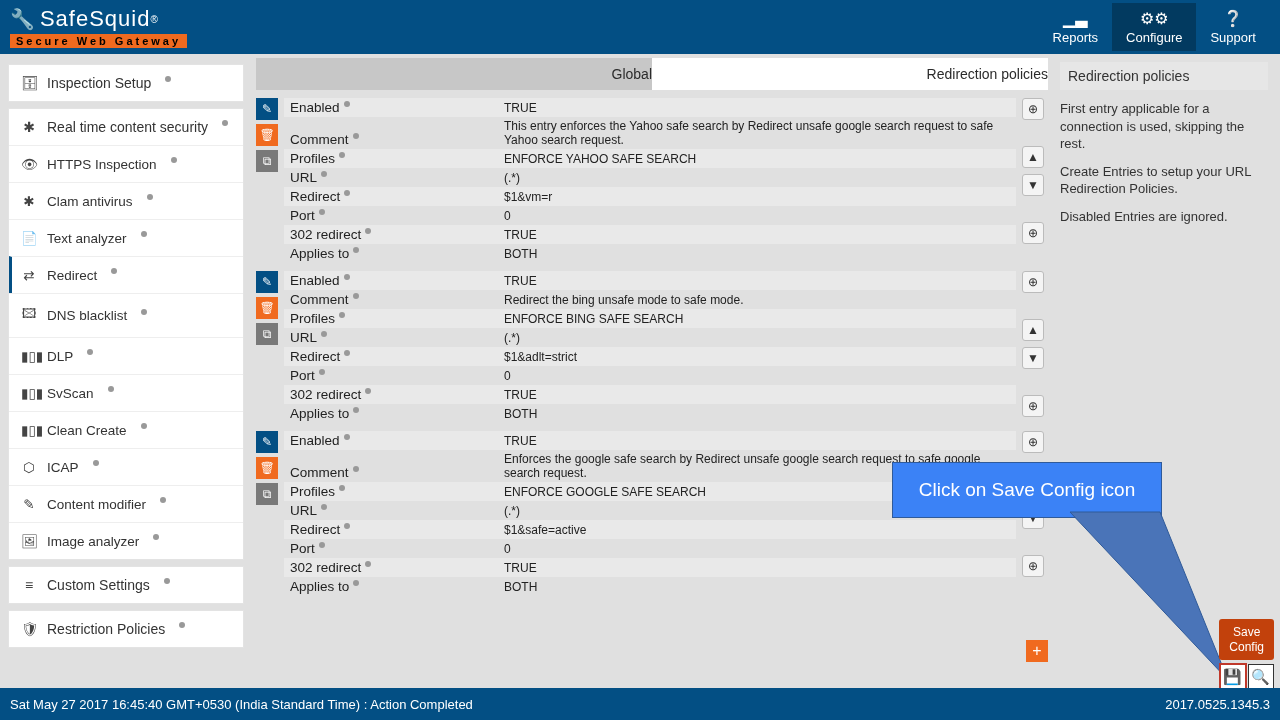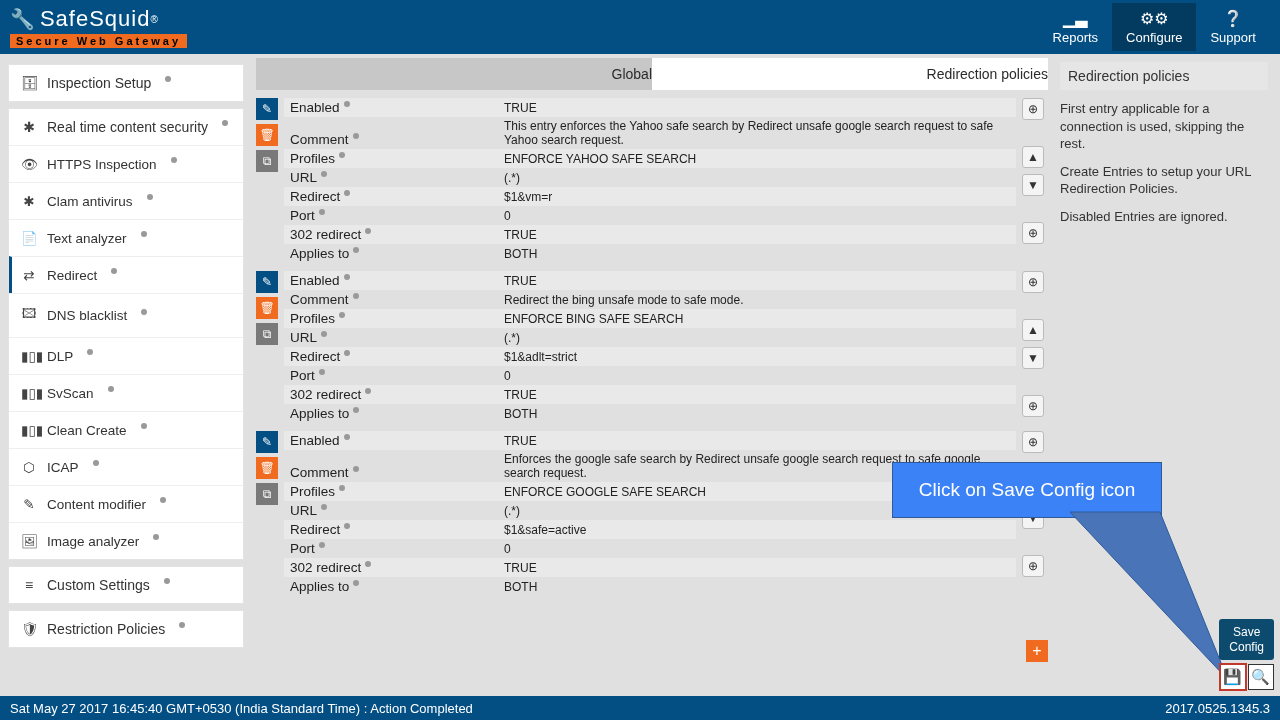--- a/index.html
+++ b/index.html
@@ -36,26 +36,26 @@
 .entry-table{flex:1}
 .erow{display:flex;align-items:flex-end}
 .erow.alt{background:#e9e9e9}
 .erow .klabel{width:214px;padding:2px 6px;font-size:13.5px;color:#222;display:flex;align-items:center}
 .erow .kval{flex:1;padding:2px 6px;font-size:12px;color:#222}
 .side-ctrls{width:26px;display:flex;flex-direction:column;gap:6px}
 .sc-btn{width:22px;height:22px;border:1px solid #bbb;border-radius:3px;background:#f4f4f4;display:flex;align-items:center;justify-content:center;font-size:12px;cursor:pointer;color:#333}
 .right-panel{width:224px;padding:8px 12px 8px 4px}
 .rp-title{background:#e6e6e6;padding:6px 8px;font-size:14px;font-weight:500;color:#333}
 .rp-text{font-size:13px;color:#333;margin-top:10px;line-height:1.35}
-.footer{position:absolute;bottom:0;left:0;right:0;height:24px;background:#034f84;color:#fff;font-size:13px;display:flex;align-items:center;justify-content:space-between;padding:0 10px}
+.footer{position:absolute;bottom:0;left:0;right:0;height:32px;background:#034f84;color:#fff;font-size:13px;display:flex;align-items:center;justify-content:space-between;padding:0 10px}
 .add-btn{position:absolute;right:8px;bottom:28px;width:22px;height:22px;background:#f06a1f;color:#fff;display:flex;align-items:center;justify-content:center;font-size:16px;cursor:pointer}
 .float-icons{position:absolute;right:6px;bottom:30px;display:flex;gap:2px}
 .float-btn{width:26px;height:26px;border:1px solid #333;background:#fff;display:flex;align-items:center;justify-content:center;font-size:15px;cursor:pointer}
 .float-btn.save{outline:2px solid #c0392b;outline-offset:-1px}
-.tooltip{position:absolute;right:6px;bottom:60px;background:#0c4a6e;color:#fff;font-size:12px;padding:6px 10px;border-radius:3px;text-align:center;line-height:1.2}
+.tooltip{position:absolute;right:6px;bottom:60px;background:#c2410c;color:#fff;font-size:12px;padding:6px 10px;border-radius:3px;text-align:center;line-height:1.2}
 .callout{position:absolute;background:#3b82f6;color:#fff;font-size:19px;padding:16px 22px;border:1px solid #2f5a99;top:462px;left:892px;width:270px;text-align:center}
 svg.tail{position:absolute;top:510px;left:1000px}
 </style>
 </head>
 <body>
 
 <div class="topbar">
   <div class="logo-block">
     <div class="logo-main">
         <span class="wrench">🔧</span>

